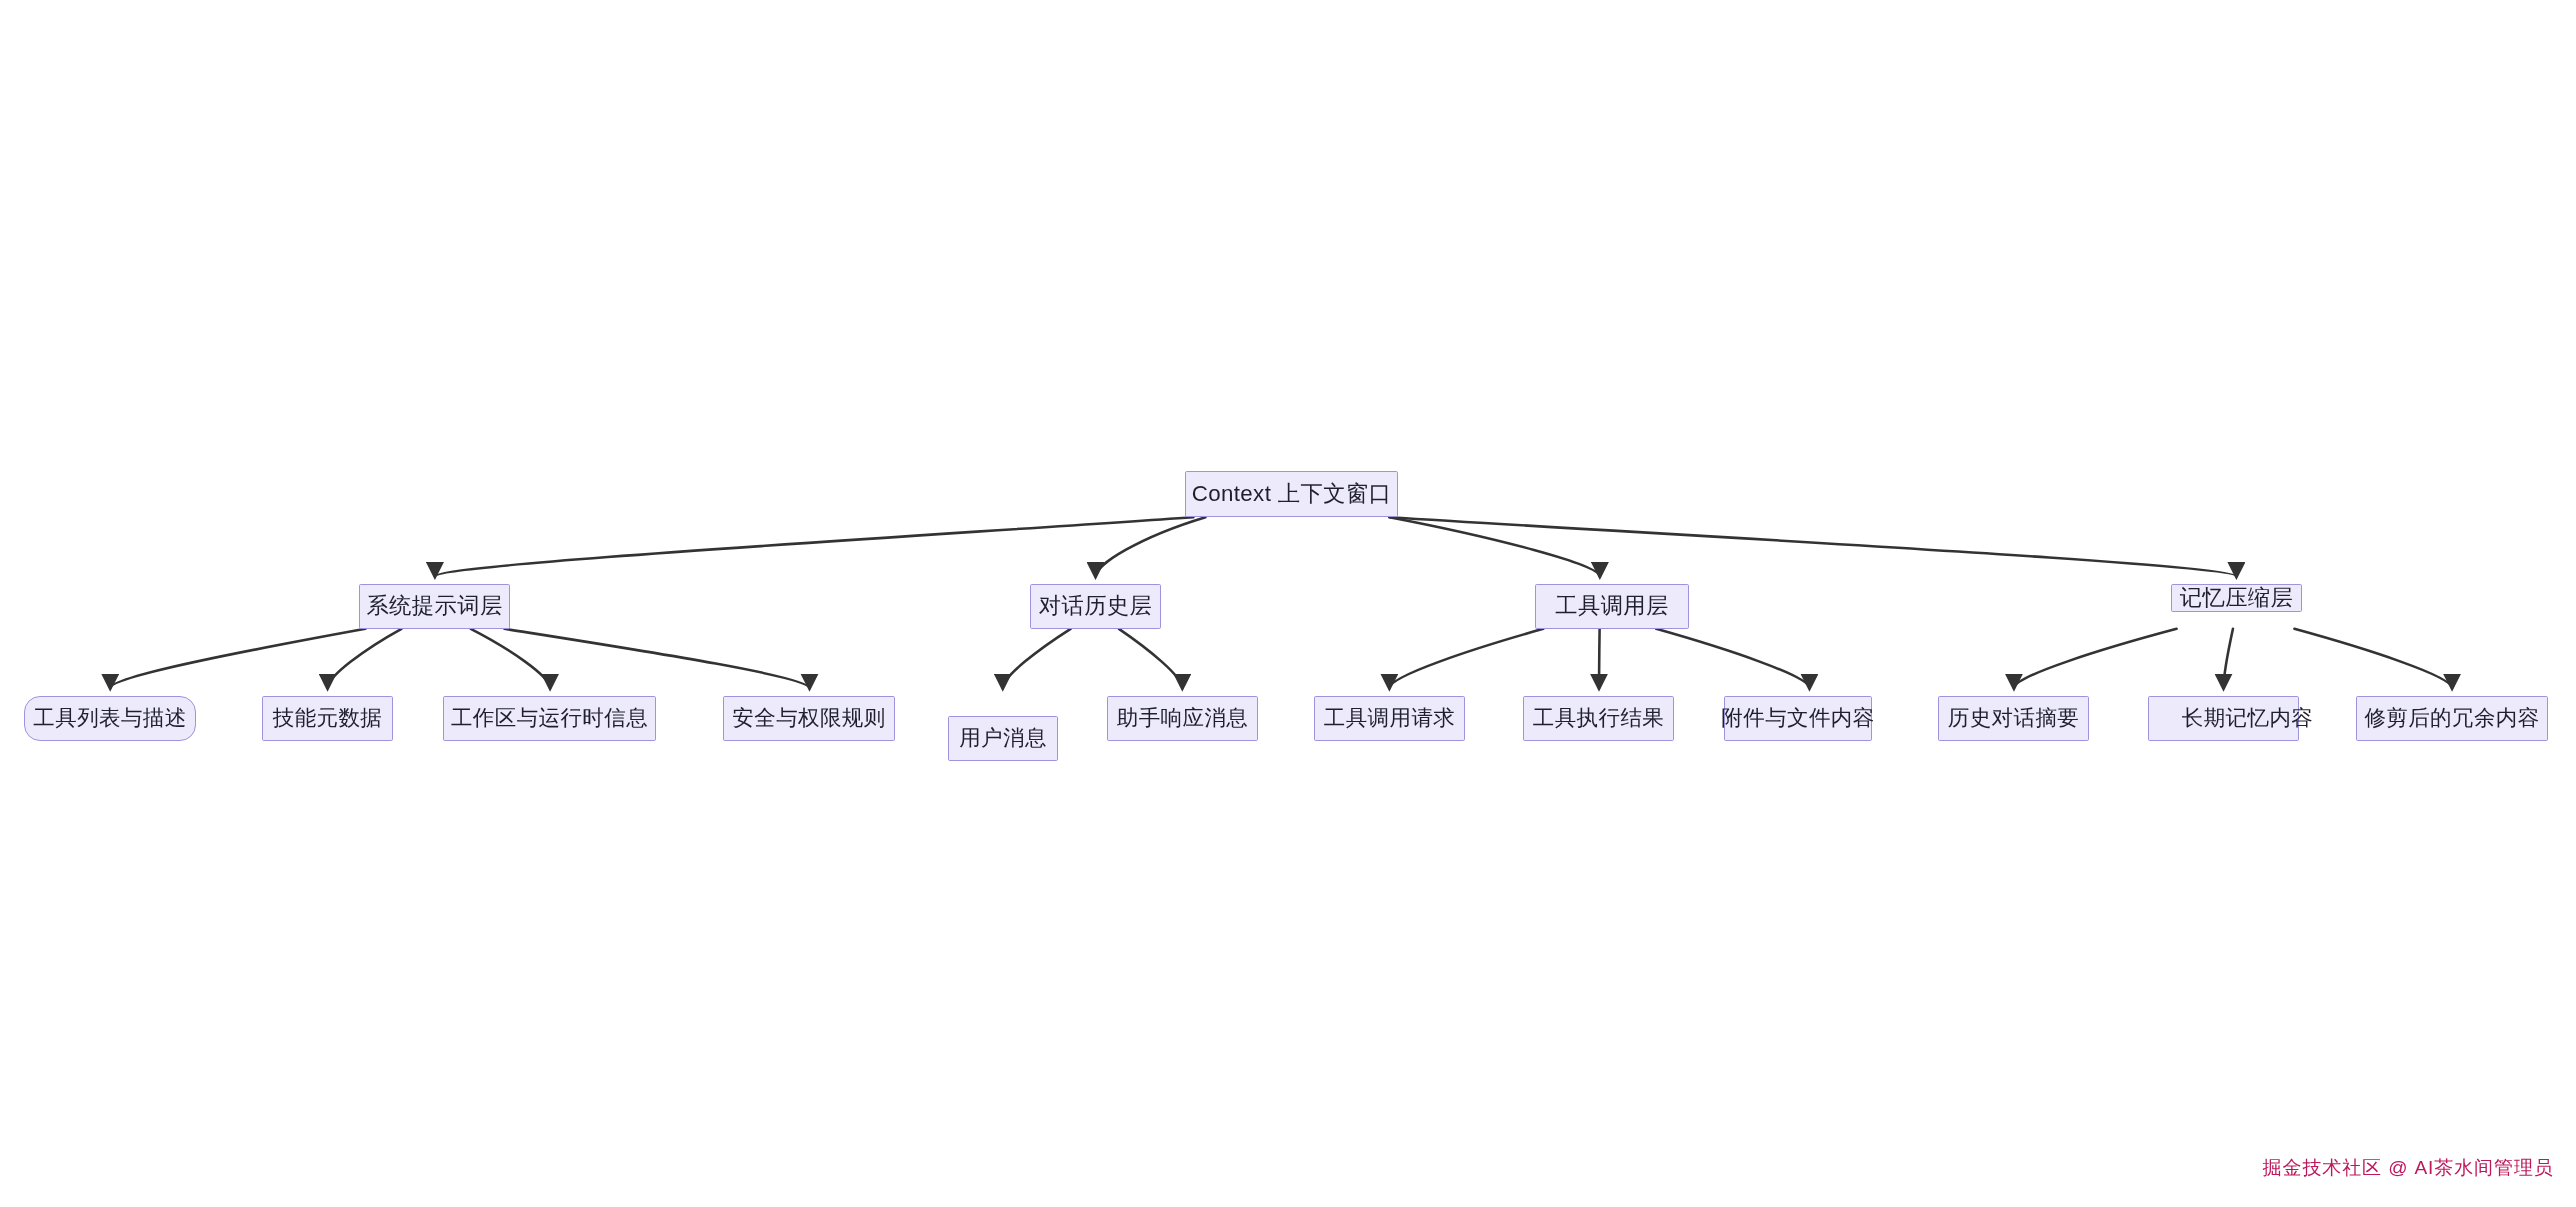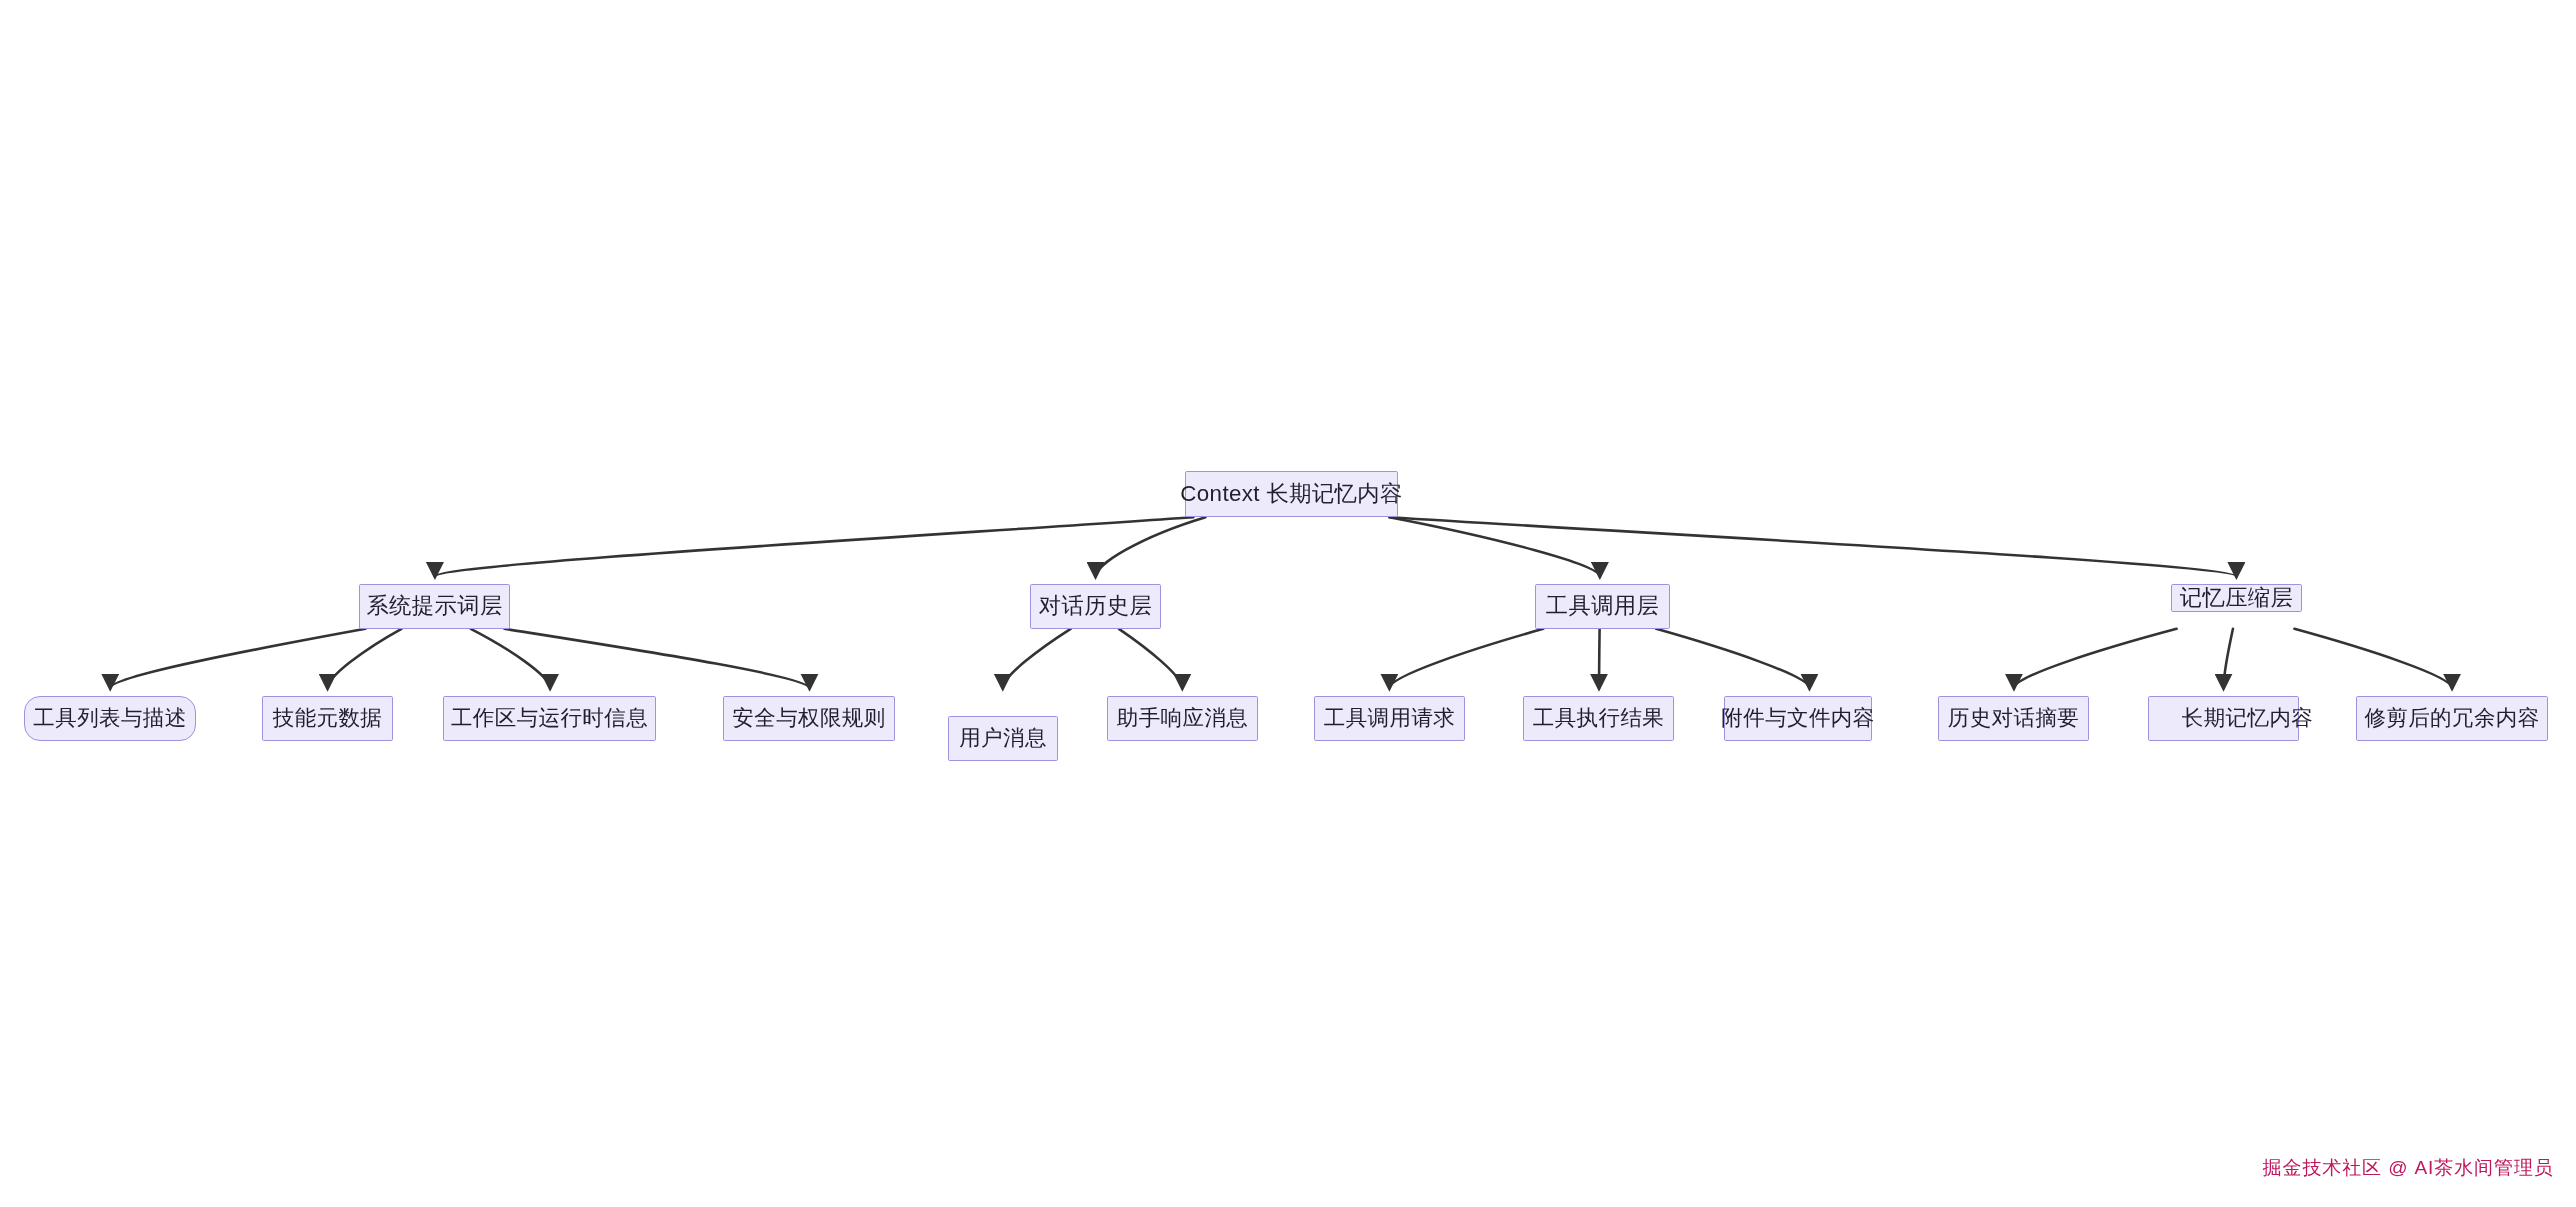--- a/index.html
+++ b/index.html
@@ -81,29 +81,29 @@
         <path d="M1861.731076923077,732 C1861.391076923077,755.46 1861,787.2 1861,801" fill="none" stroke="#333333" stroke-width="3" stroke-linecap="round" marker-end="url(#arrowhead)"></path>
         <path d="M1927.6172307692307,732 C2010.5772307692307,755.46 2106,787.2 2106,801" fill="none" stroke="#333333" stroke-width="3" stroke-linecap="round" marker-end="url(#arrowhead)"></path>
         <path d="M2533.3489230769233,732 C2445.2889230769233,755.46 2344,787.2 2344,801" fill="none" stroke="#333333" stroke-width="3" stroke-linecap="round" marker-end="url(#arrowhead)"></path>
         <path d="M2598.9661538461537,732 C2593.866153846154,755.46 2588,787.2 2588,801" fill="none" stroke="#333333" stroke-width="3" stroke-linecap="round" marker-end="url(#arrowhead)"></path>
         <path d="M2670.4996923076924,732 C2755.8396923076925,755.46 2854,787.2 2854,801" fill="none" stroke="#333333" stroke-width="3" stroke-linecap="round" marker-end="url(#arrowhead)"></path>
       </g>
   </svg>
 
   <div id="nodes">
       <div class="node root" style="left: 1185px; top: 471px; width: 213px; height: 46px;">
-        <span class="node-label">Context 长期记忆内容</span>
+        <span class="node-label">Context 上下文窗口</span>
       </div>
       <div class="node branch" style="left: 359px; top: 584px; width: 151px; height: 45px;">
         <span class="node-label">系统提示词层</span>
       </div>
       <div class="node branch" style="left: 1030px; top: 584px; width: 131px; height: 45px;">
         <span class="node-label">对话历史层</span>
       </div>
-      <div class="node branch" style="left: 1535px; top: 584px; width: 135px; height: 45px;">
+      <div class="node branch" style="left: 1535px; top: 584px; width: 154px; height: 45px;">
         <span class="node-label">工具调用层</span>
       </div>
       <div class="node branch" style="left: 2171px; top: 584px; width: 131px; height: 28px;">
         <span class="node-label">记忆压缩层</span>
       </div>
       <div class="node leaf" style="left: 24px; top: 696px; width: 172px; height: 45px; border-radius: 16px;">
         <span class="node-label">工具列表与描述</span>
       </div>
       <div class="node leaf" style="left: 262px; top: 696px; width: 131px; height: 45px;">
         <span class="node-label">技能元数据</span>

